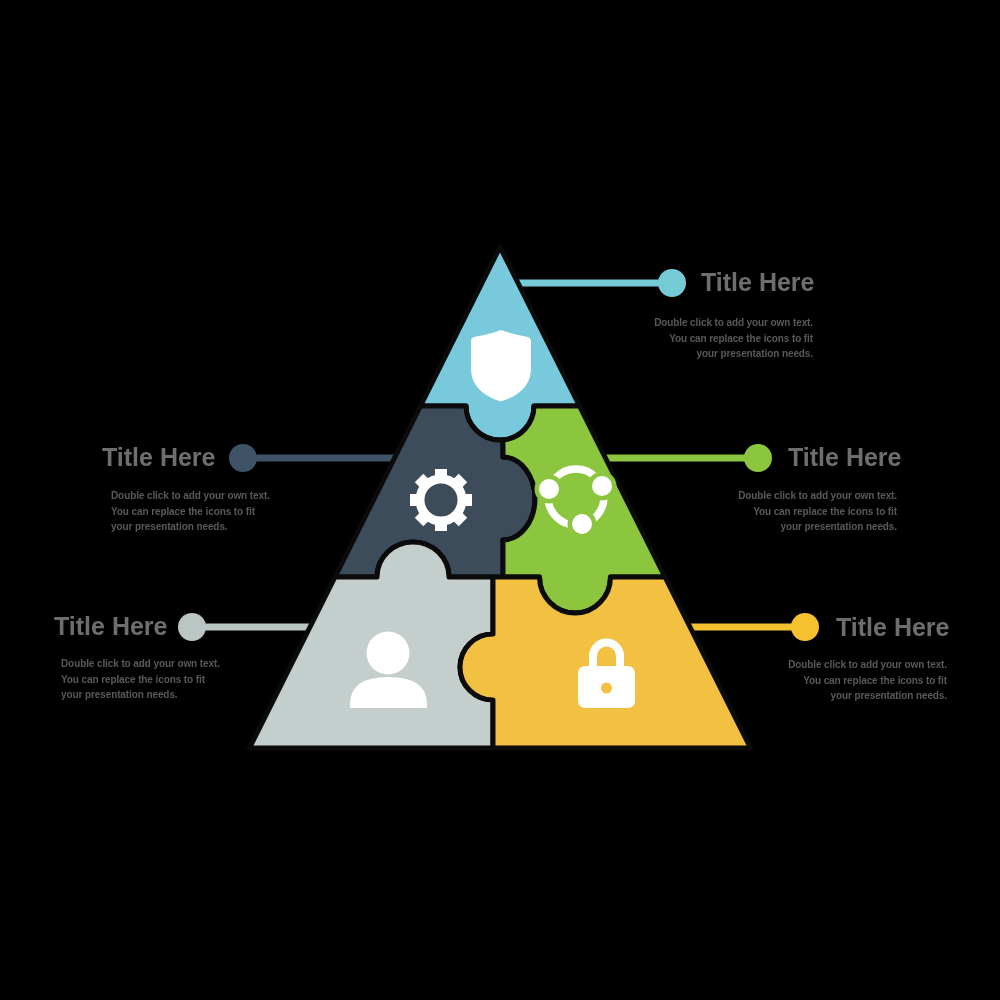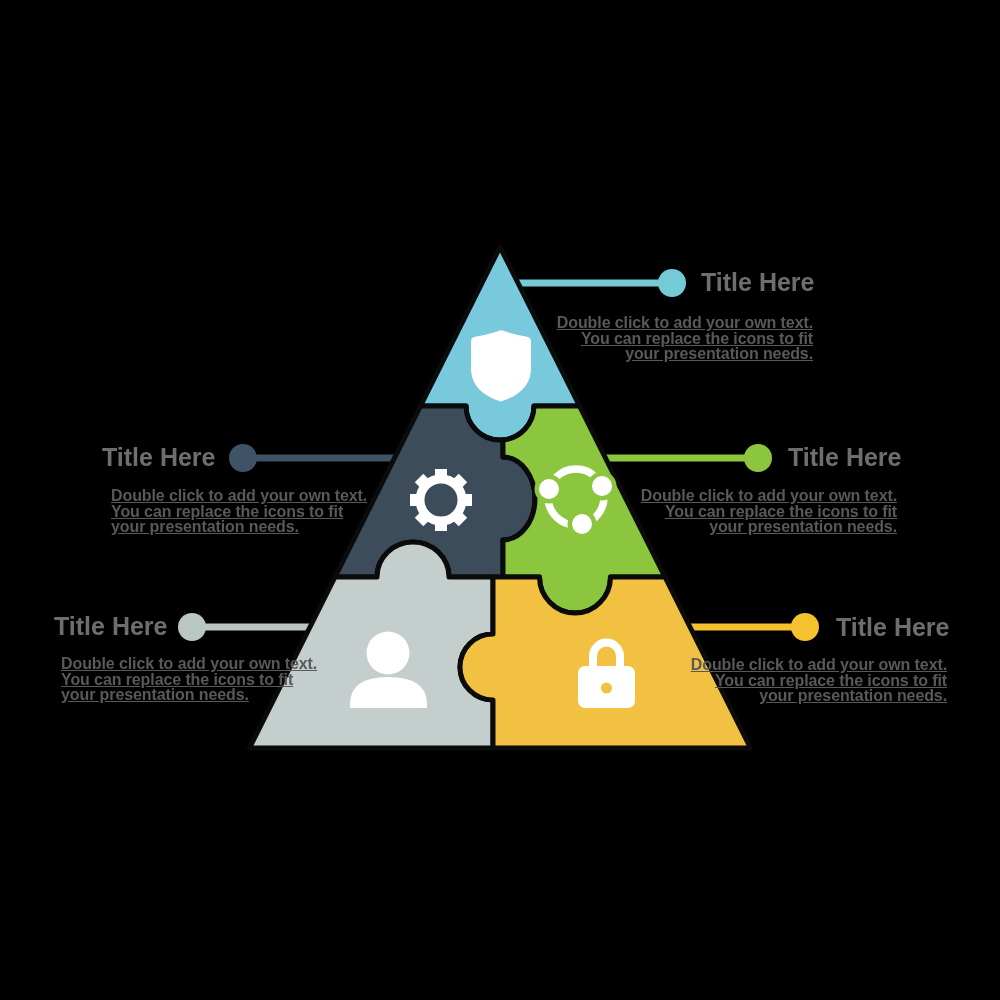--- a/index.html
+++ b/index.html
@@ -1,22 +1,22 @@
 <!DOCTYPE html>
 <html><head>
 <meta charset="utf-8">
 <style>
   html,body{margin:0;padding:0;background:#000;}
   #canvas{position:relative;width:1000px;height:1000px;background:#000;overflow:hidden;
           font-family:"Liberation Sans",sans-serif;}
   #diagram-svg{position:absolute;left:0;top:0;}
   .title{position:absolute;font-weight:700;font-size:25px;line-height:23px;color:#6D6E70;
          white-space:nowrap;letter-spacing:0px;}
-  .body{position:absolute;font-weight:700;font-size:16px;line-height:15.5px;color:#58595B;
-        letter-spacing:-0.1px;width:260px;text-decoration:underline;}
+  .body{position:absolute;font-weight:700;font-size:10px;line-height:15.5px;color:#58595B;
+        letter-spacing:-0.1px;width:260px;}
   .body span{display:block;}
   .ta-r{text-align:right;}
   #title-0{left:701px;top:271px;}
   #body-0 {left:553px;top:315px;}
   #title-1{left:102px;top:446px;}
   #body-1 {left:111px;top:488px;}
   #title-2{left:788px;top:446px;}
   #body-2 {left:637px;top:488px;}
   #title-3{left:54px; top:615px;}
   #body-3 {left:61px; top:656px;}

